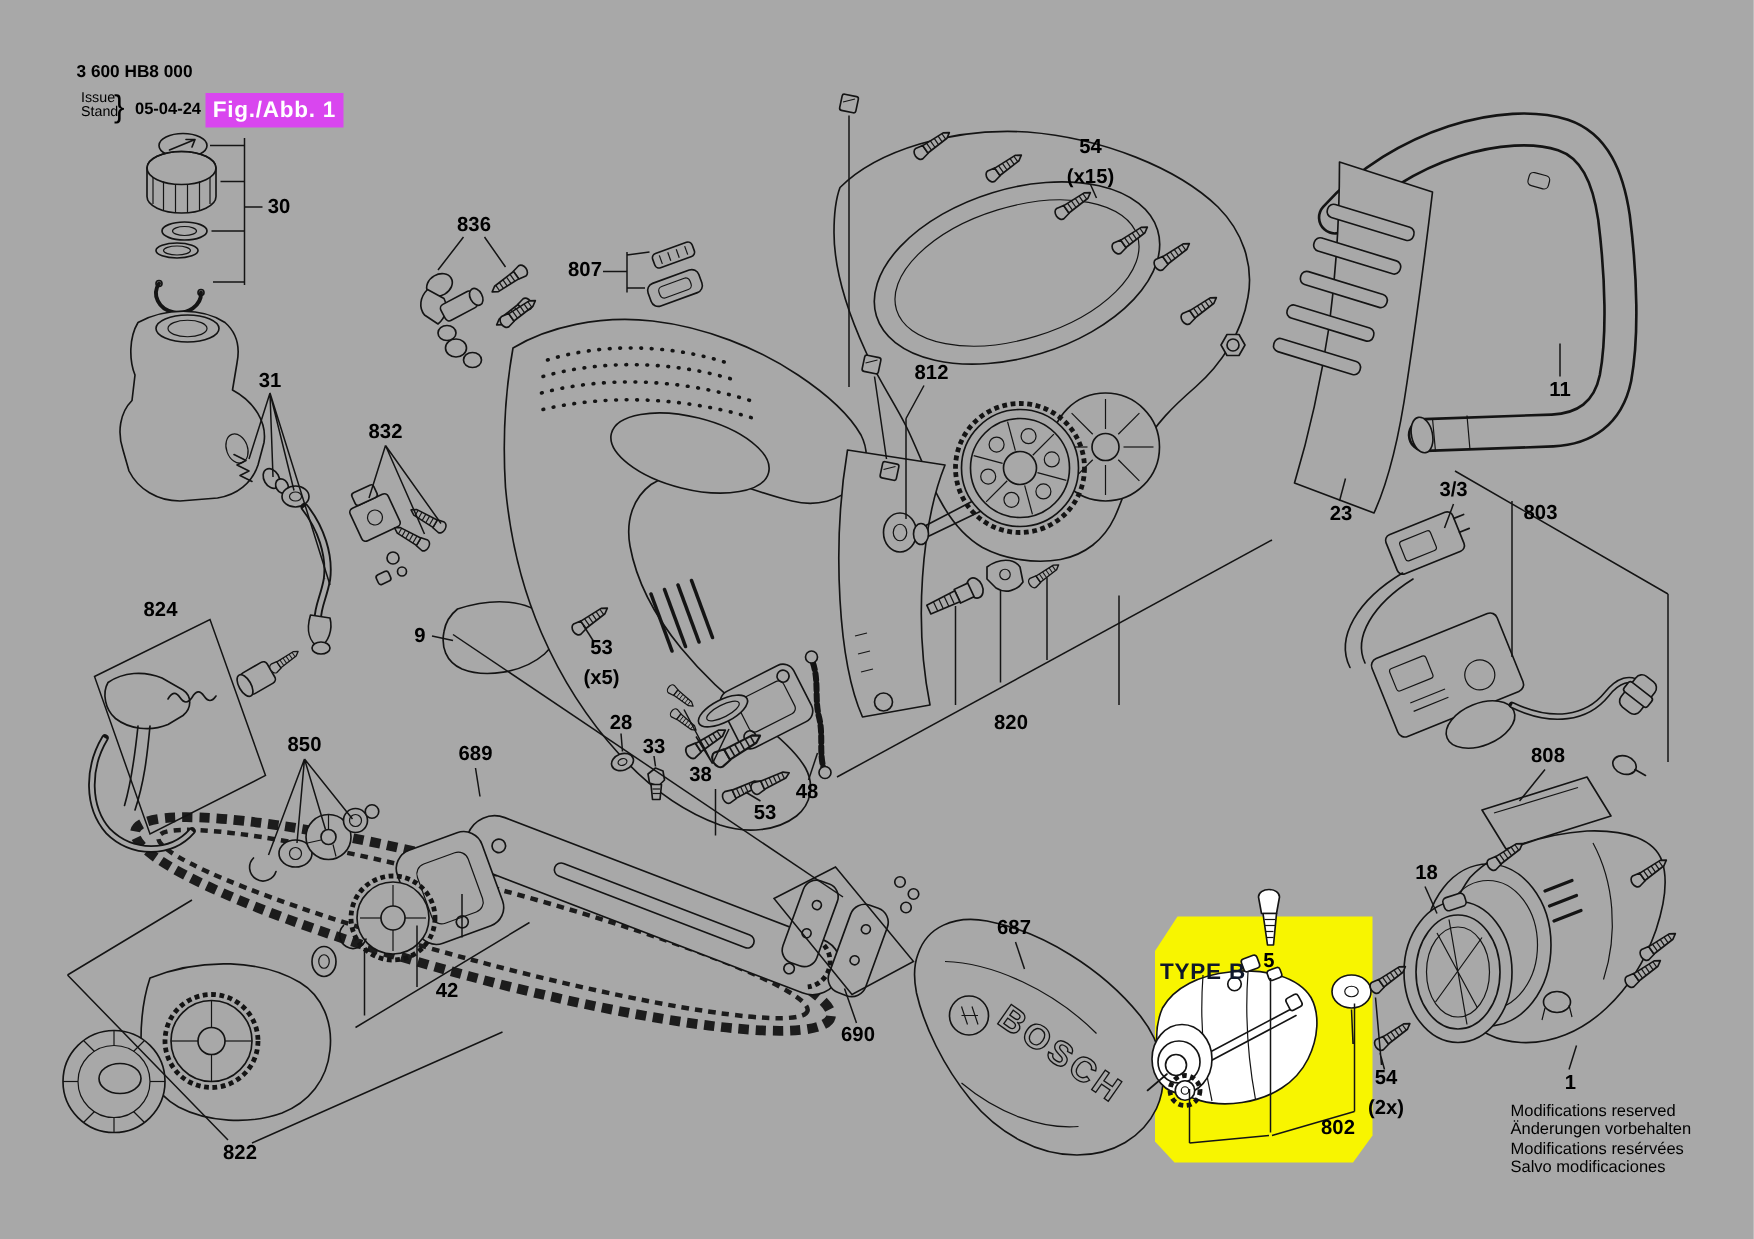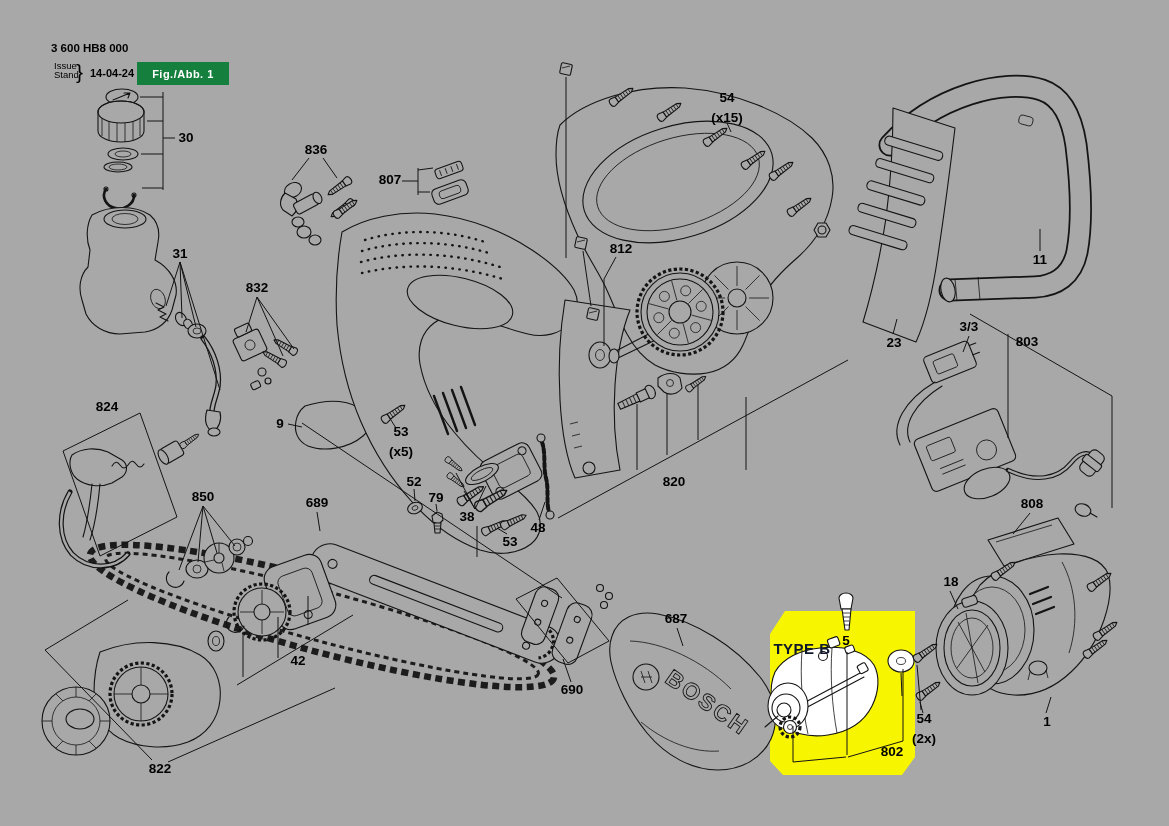--- a/index.html
+++ b/index.html
@@ -27,21 +27,21 @@
     font:bold 13.5px "Liberation Sans",sans-serif; line-height:1.5;
     color:#000000; white-space:pre-line; text-align:center; z-index:5;
   }
   #type-b-label { position:absolute; transform:translate(-50%,-50%);
     font:bold 15px "Liberation Sans",sans-serif; color:#0f172a; z-index:5; letter-spacing:.5px; }
   #hdr-number { position:absolute; left:51px; top:42px; font-weight:bold; font-size:11.5px; color:#000; }
   #hdr-issue  { position:absolute; left:54px; top:62px; font-size:9.5px; line-height:8.5px; color:#000; }
   #hdr-brace  { position:absolute; left:76px; top:60px; font-size:21px; font-weight:400; color:#000; }
   #hdr-date   { position:absolute; left:90px; top:67px; font-size:11px; font-weight:bold; color:#000; }
   #fig-box    { position:absolute; left:137px; top:62px; width:92px; height:23px;
-                background:#15803d; color:#fff; font-weight:bold; font-size:11px;
+                background:#d946ef; color:#fff; font-weight:bold; font-size:15px;
                 display:flex; align-items:center; justify-content:center; letter-spacing:.5px; }
   #footer     { position:absolute; left:1007px; top:735px; font-size:11px; line-height:12.3px; color:#000; }
 </style>
 </head>
 <body>
 
 <div id="stage">
 
 <svg width="1169" height="826" viewBox="0 0 1169 826">
   <defs>
@@ -528,39 +528,39 @@
     <path d="M917,665 L921,710 M920,702 L923,713"></path>
     <path d="M847,652 V755"></path>
     <path d="M793,726 V762 M793,762 L846,757 M848,757 L903,741 M903,741 V669 M901,673 L902,696"></path>
     <path d="M566,77 V258 M583,251 L591,306"></path>
   </g>
 </svg>
 
 <div id="hdr-number">3 600 HB8 000</div>
 <div id="hdr-issue"><span>Issue</span><br><span>Stand</span></div>
 <div id="hdr-brace">}</div>
-<div id="hdr-date">14-04-24</div>
+<div id="hdr-date">05-04-24</div>
 <div id="fig-box">Fig./Abb. 1</div>
 
 <div id="type-b-label" style="left:802px; top:648px;">TYPE B</div>
 
 <div id="labels-layer">
       <div class="plabel" style="left: 186px; top: 138px;">30</div>
       <div class="plabel" style="left: 180px; top: 254px;">31</div>
       <div class="plabel" style="left: 316px; top: 150px;">836</div>
       <div class="plabel" style="left: 390px; top: 180px;">807</div>
       <div class="plabel" style="left: 257px; top: 288px;">832</div>
       <div class="plabel" style="left: 107px; top: 407px;">824</div>
       <div class="plabel" style="left: 280px; top: 424px;">9</div>
       <div class="plabel" style="left: 401px; top: 442px;">53
 (x5)</div>
       <div class="plabel" style="left: 203px; top: 497px; text-align: center;">850</div>
       <div class="plabel" style="left: 317px; top: 503px;">689</div>
-      <div class="plabel" style="left: 414px; top: 482px;">52</div>
-      <div class="plabel" style="left: 436px; top: 498px;">79</div>
+      <div class="plabel" style="left: 414px; top: 482px;">28</div>
+      <div class="plabel" style="left: 436px; top: 498px;">33</div>
       <div class="plabel" style="left: 467px; top: 517px;">38</div>
       <div class="plabel" style="left: 510px; top: 542px;">53</div>
       <div class="plabel" style="left: 538px; top: 528px;">48</div>
       <div class="plabel" style="left: 298px; top: 661px;">42</div>
       <div class="plabel" style="left: 572px; top: 690px;">690</div>
       <div class="plabel" style="left: 676px; top: 619px;">687</div>
       <div class="plabel" style="left: 160px; top: 769px;">822</div>
       <div class="plabel" style="left: 621px; top: 249px;">812</div>
       <div class="plabel" style="left: 727px; top: 108px;">54
 (x15)</div>
@@ -571,14 +571,20 @@
       <div class="plabel" style="left: 1032px; top: 504px; text-align: center;">808</div>
       <div class="plabel" style="left: 674px; top: 482px;">820</div>
       <div class="plabel" style="left: 951px; top: 582px;">18</div>
       <div class="plabel" style="left: 846px; top: 641px;">5</div>
       <div class="plabel" style="left: 892px; top: 752px;">802</div>
       <div class="plabel" style="left: 924px; top: 729px;">54
 (2x)</div>
       <div class="plabel" style="left: 1047px; top: 722px;">1</div>
     </div>
 
-
+<div id="footer">
+  <div>Modifications reserved</div>
+  <div>Änderungen vorbehalten</div>
+  <div>Modifications resérvées</div>
+  <div>Salvo modificaciones</div>
 </div>
 
+</div>
+
 </body></html>

